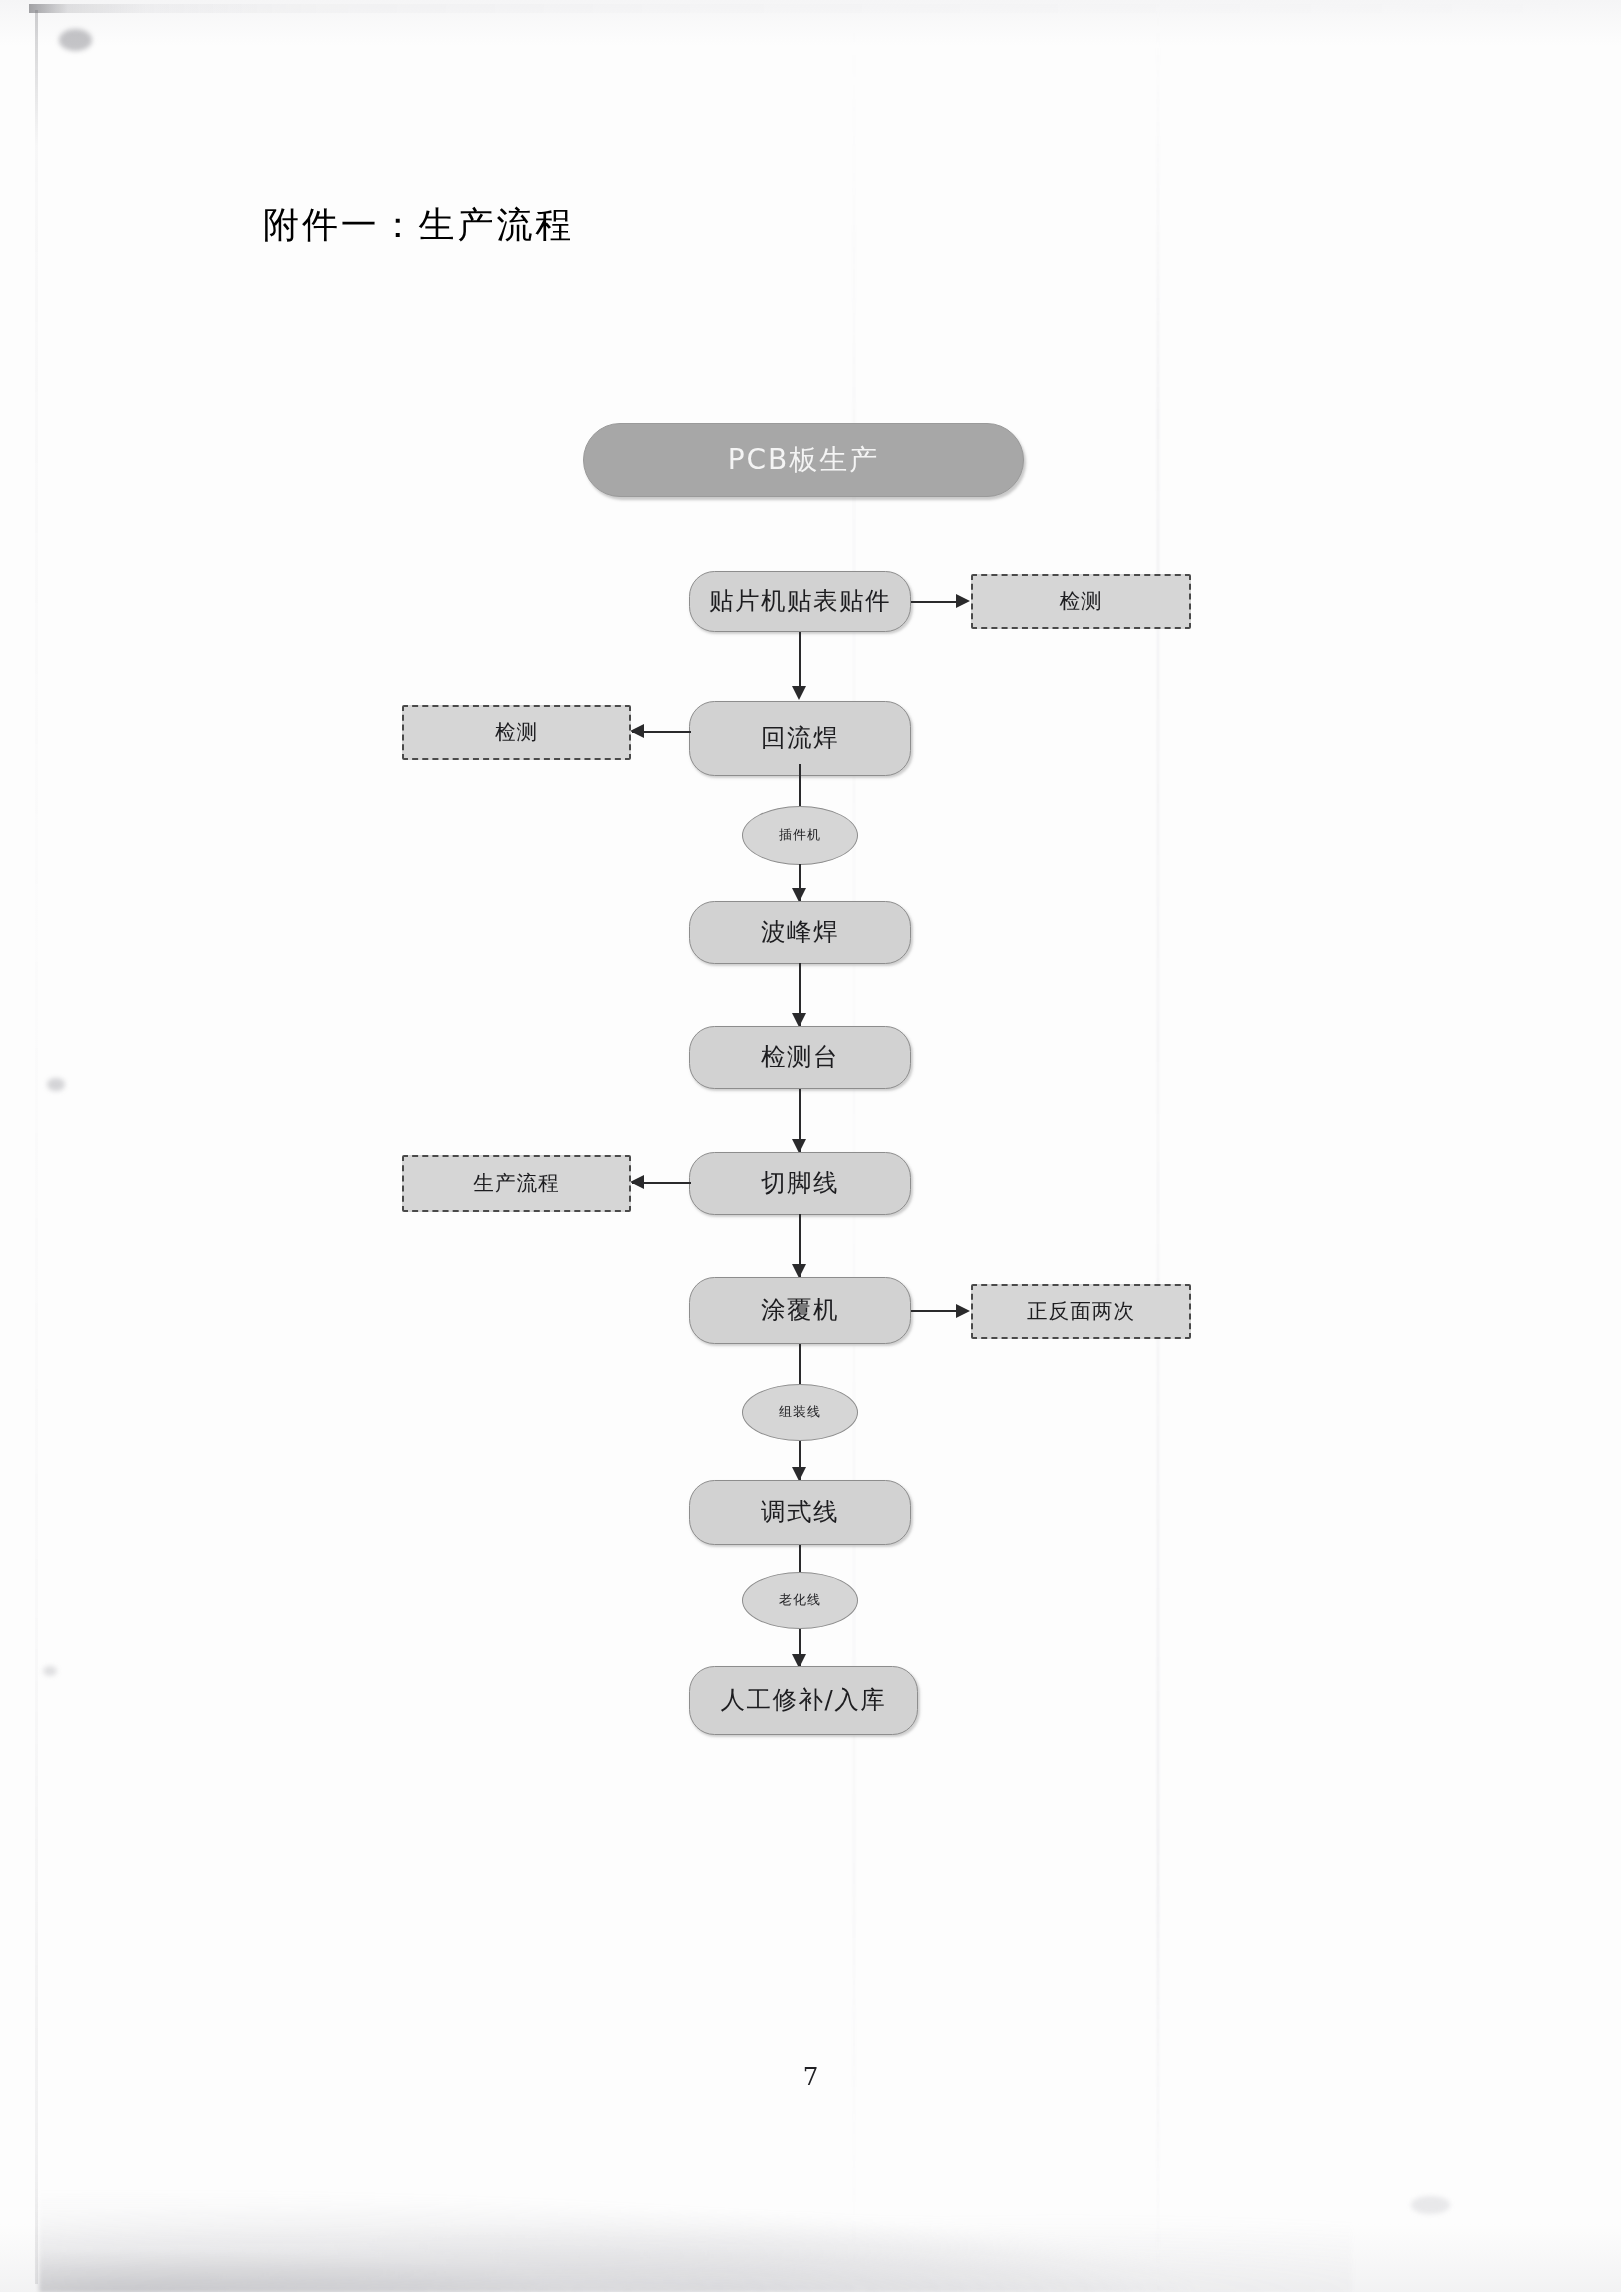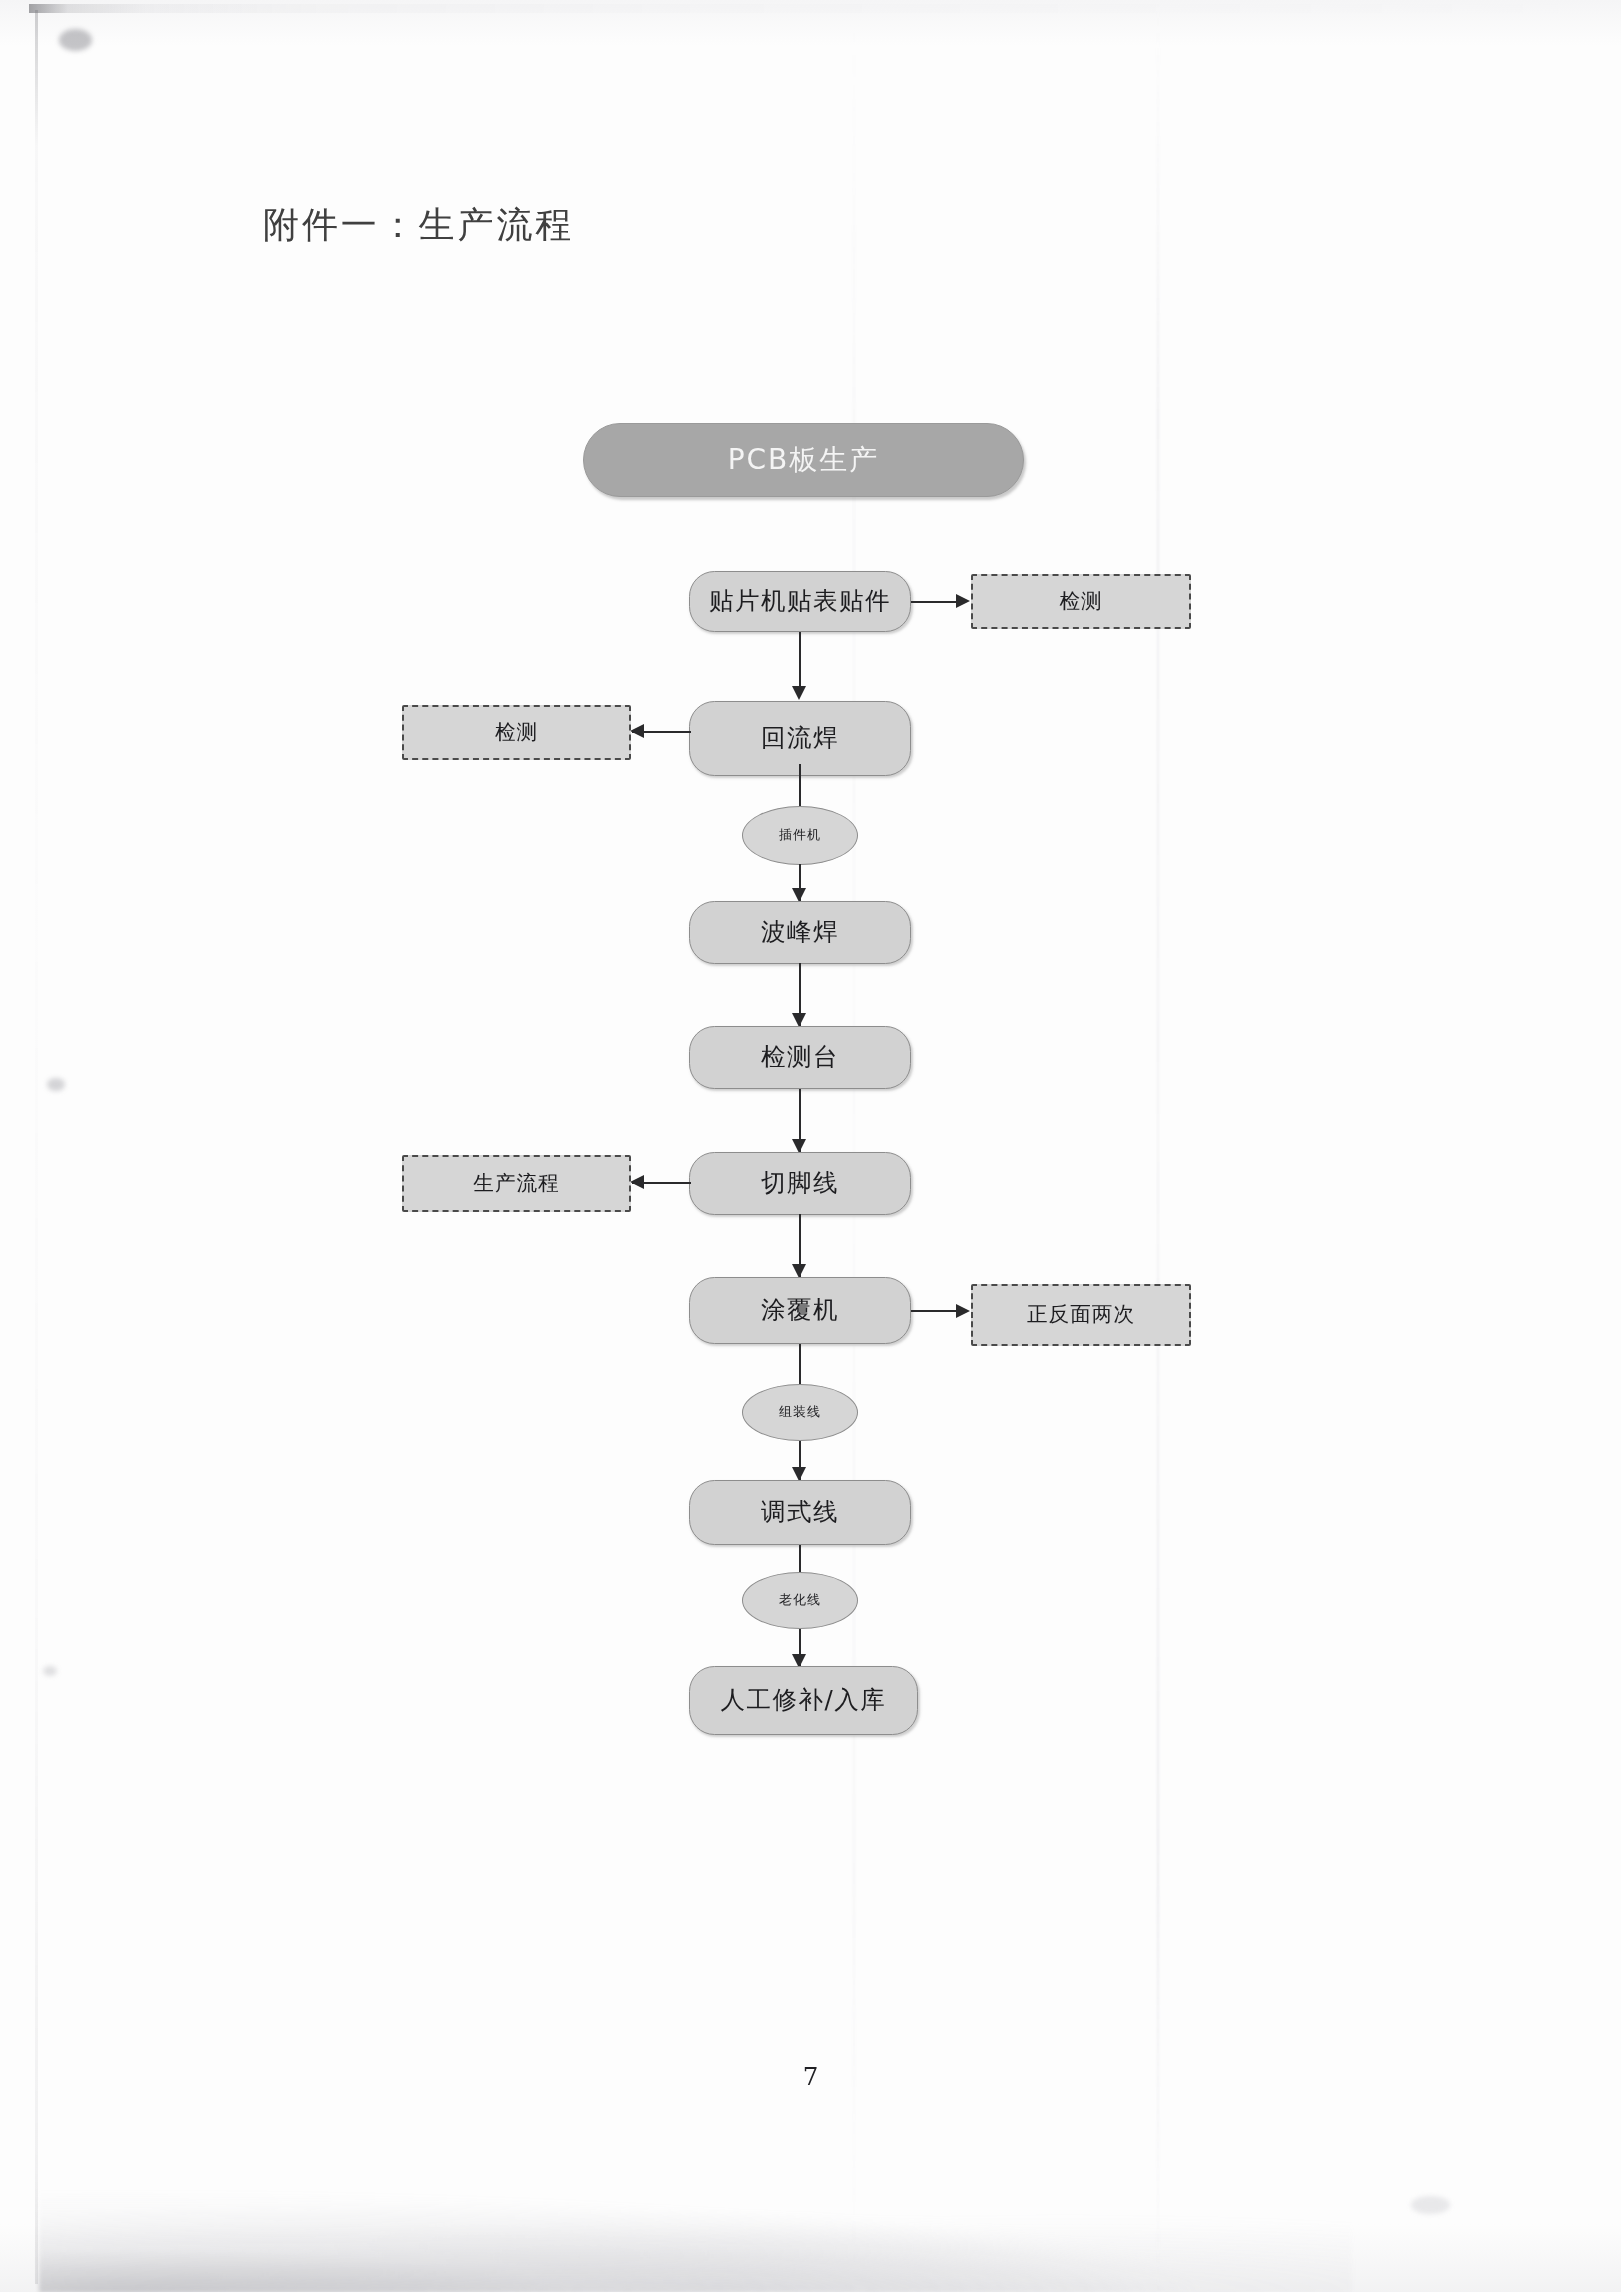--- a/index.html
+++ b/index.html
@@ -71,21 +71,21 @@
   }
 
   
   .doc-title {
     position: absolute;
     left: 263px;
     top: 201px;
     font-family: "DejaVu Serif", "Liberation Serif", serif;
     font-size: 36px;
     letter-spacing: 2.9px;
-    color: #404040;
+    color: #000000;
     white-space: nowrap;
   }
 
   
   .flow {
     position: absolute;
     left: 0; top: 0; width: 1621px; height: 2293px;
   }
 
   .node {
@@ -239,21 +239,21 @@
     <div class="node dashed" style="left:402px; top:1155px; width:229px; height:57px;">生产流程</div>
 
     <div class="conn v" style="left:799px; top:1214px; height:63px;"></div>
     <div class="arrow down" style="left:792px; top:1264px;"></div>
 
     <div class="node process" style="left:689px; top:1277px; width:222px; height:67px;">涂覆机</div>
 
     <div class="conn h" style="left:911px; top:1310px; width:47px;"></div>
     <div class="arrow right" style="left:956px; top:1304px;"></div>
 
-    <div class="node dashed" style="left:971px; top:1284px; width:220px; height:62px;">正反面两次</div>
+    <div class="node dashed" style="left:971px; top:1284px; width:220px; height:55px;">正反面两次</div>
 
     <div class="conn v" style="left:799px; top:1344px; height:43px;"></div>
 
     <div class="node ellipse" style="left:742px; top:1384px; width:116px; height:57px;">组装线</div>
 
     <div class="conn v" style="left:799px; top:1441px; height:43px;"></div>
     <div class="arrow down" style="left:792px; top:1467px;"></div>
 
     <div class="node process" style="left:689px; top:1480px; width:222px; height:65px;font-family:Liberation Serif, serif;">调式线</div>
 

